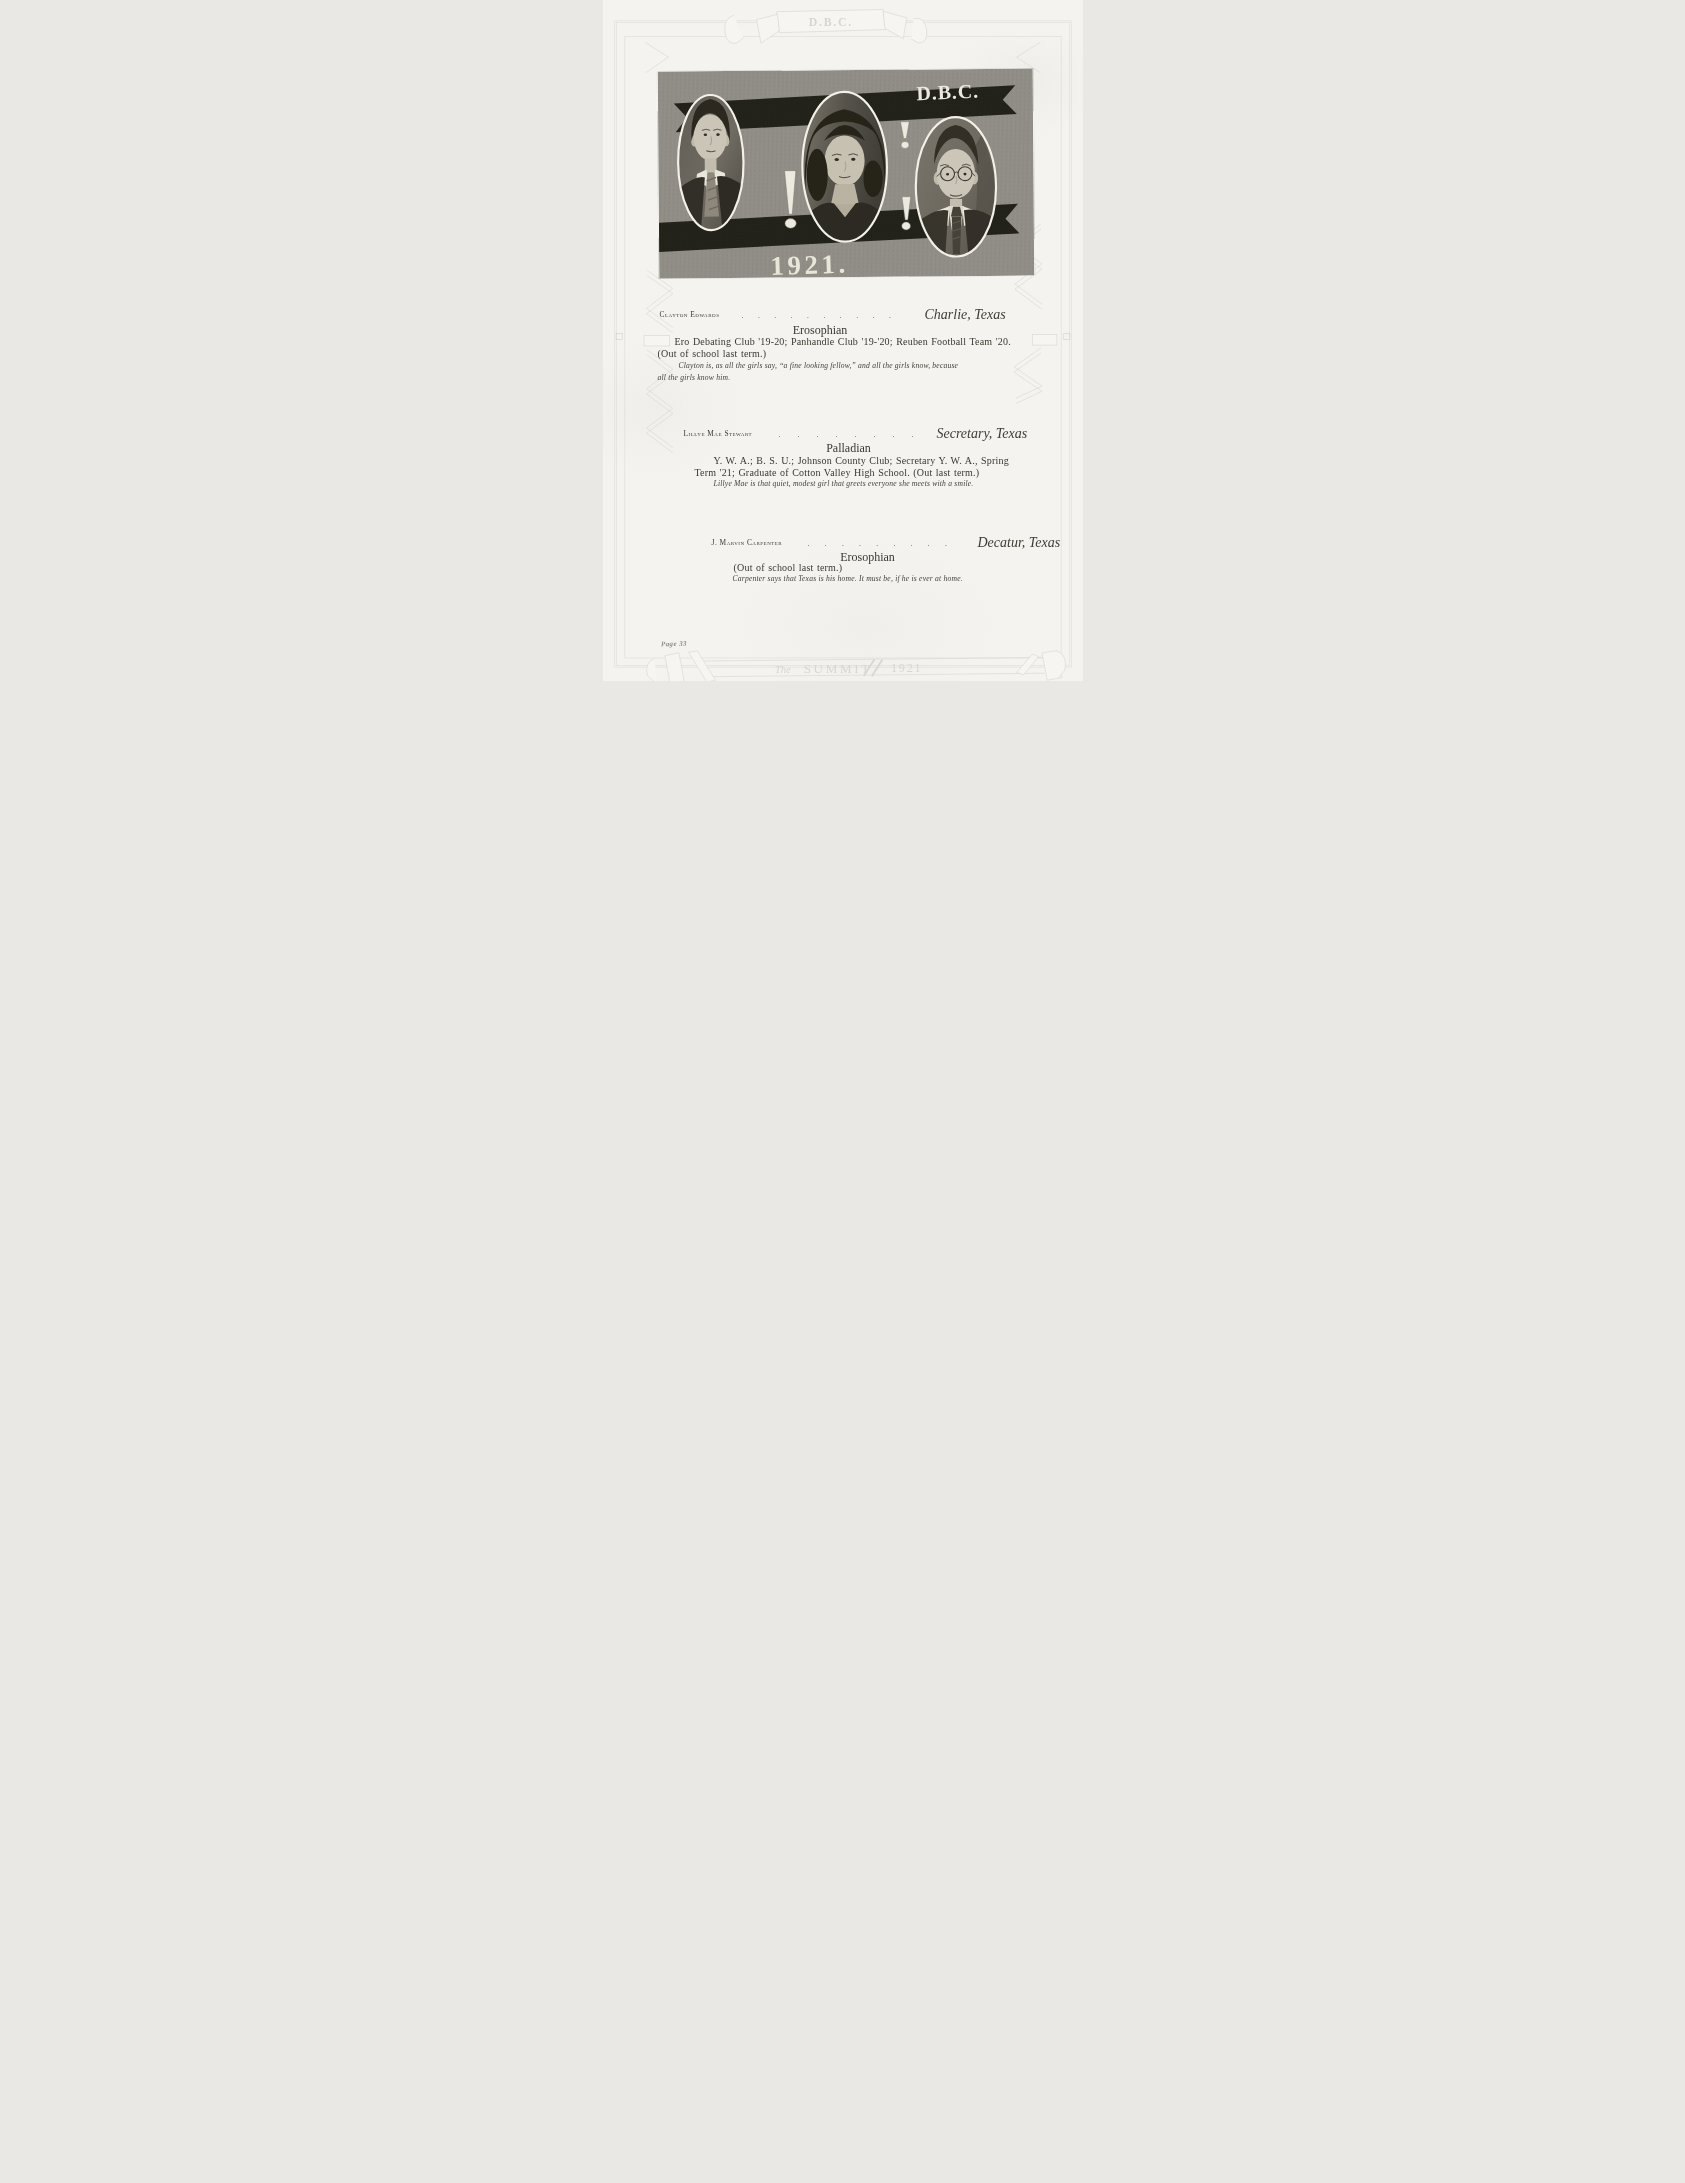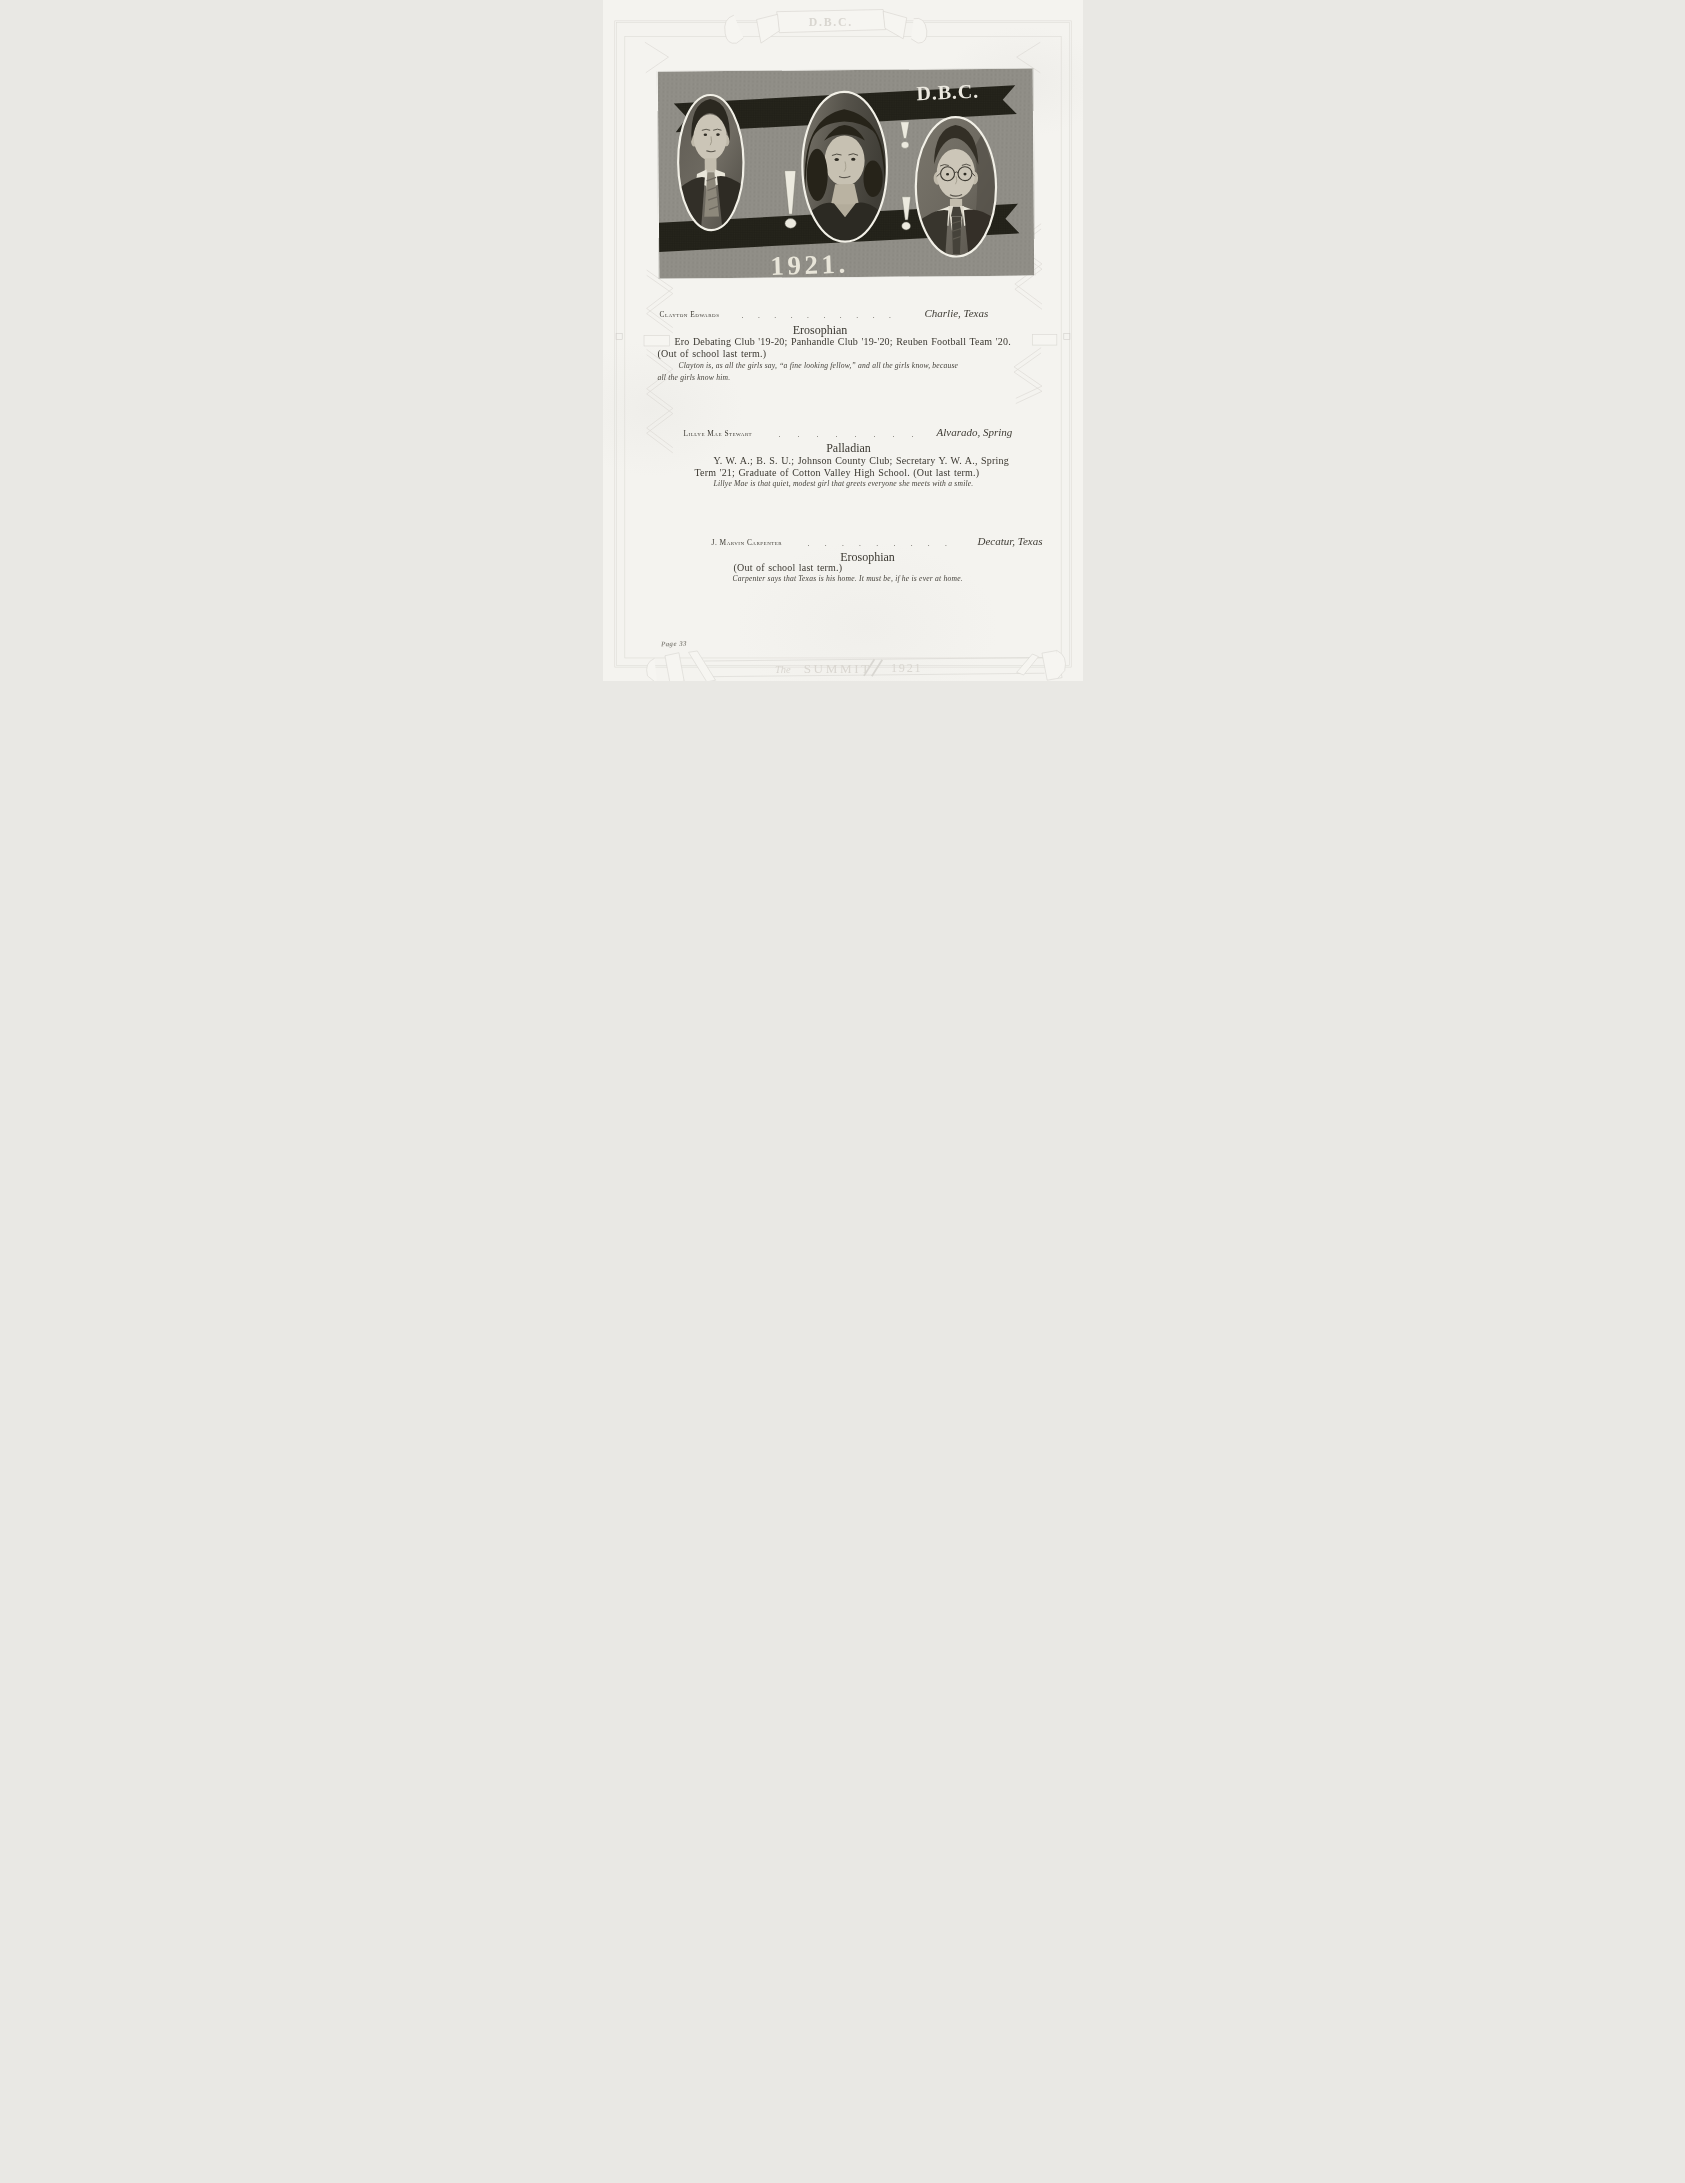--- a/index.html
+++ b/index.html
@@ -17,21 +17,21 @@
     color:#3b3831;
   }
   svg text{font-family:"Liberation Serif", serif;}
   .abs{position:absolute;}
   
   .border-svg{position:absolute;left:0;top:0;width:480px;height:681px;}
   
   .montage{position:absolute;left:55px;top:70px;width:376px;height:207px;transform:rotate(-0.45deg);box-shadow:0 0 0 0.4px rgba(120,118,110,.25);}
   
   .name{font-variant:small-caps;font-size:7.4px;letter-spacing:0.5px;color:#3b3831;white-space:nowrap;}
-  .city{font-style:italic;font-size:11px;color:#3f3c35;white-space:nowrap;}
+  .city{font-style:italic;font-size:14px;color:#3f3c35;white-space:nowrap;}
   .leader{font-size:7.4px;color:#46433c;overflow:hidden;white-space:nowrap;height:8.7px;}
   .society{font-size:12px;text-align:center;color:#3b3831;}
   .act{font-size:10px;letter-spacing:0.2px;word-spacing:0.7px;color:#3b3831;white-space:nowrap;}
   .com{font-style:italic;font-size:7.6px;letter-spacing:0.2px;color:#45423b;white-space:nowrap;}
   .page-num{font-style:italic;font-weight:bold;font-size:7px;letter-spacing:0.4px;color:#8f8d86;transform:rotate(-1deg);margin-top:8px;}
 </style>
 </head>
 <body>
 
 <div class="page">
@@ -235,21 +235,21 @@
     <div class="abs society" style="left:57px;top:323px;width:321px;">Erosophian</div>
     <div class="abs act" style="left:72px;top:336px;">Ero Debating Club '19-20; Panhandle Club '19-'20; Reuben Football Team '20.</div>
     <div class="abs act" style="left:55px;top:348px;">(Out of school last term.)</div>
     <div class="abs com" style="left:76px;top:361px;">Clayton is, as all the girls say, “a fine looking fellow,” and all the girls know, because</div>
     <div class="abs com" style="left:55px;top:373px;">all the girls know him.</div>
   </div>
 
   <div>
     <div class="abs name" style="left:81px;top:429px;">Lillye Mae Stewart</div>
     <div class="abs leader" style="left:176px;top:430px;width:144px;word-spacing:15.3px;">. . . . . . . .</div>
-    <div class="abs city" style="left:334px;top:426px;">Alvarado, Spring</div>
+    <div class="abs city" style="left:334px;top:426px;">Secretary, Texas</div>
     <div class="abs society" style="left:81px;top:441px;width:330px;">Palladian</div>
     <div class="abs act" style="left:111px;top:455px;">Y. W. A.; B. S. U.; Johnson County Club; Secretary Y. W. A., Spring</div>
     <div class="abs act" style="left:92px;top:467px;">Term '21; Graduate of Cotton Valley High School.  (Out last term.)</div>
     <div class="abs com" style="left:111px;top:479px;">Lillye Mae is that quiet, modest girl that greets everyone she meets with a smile.</div>
   </div>
 
   <div>
     <div class="abs name" style="left:109px;top:538px;">J. Marvin Carpenter</div>
     <div class="abs leader" style="left:205px;top:539px;width:157px;word-spacing:13.5px;">. . . . . . . . .</div>
     <div class="abs city" style="left:375px;top:535px;">Decatur, Texas</div>

